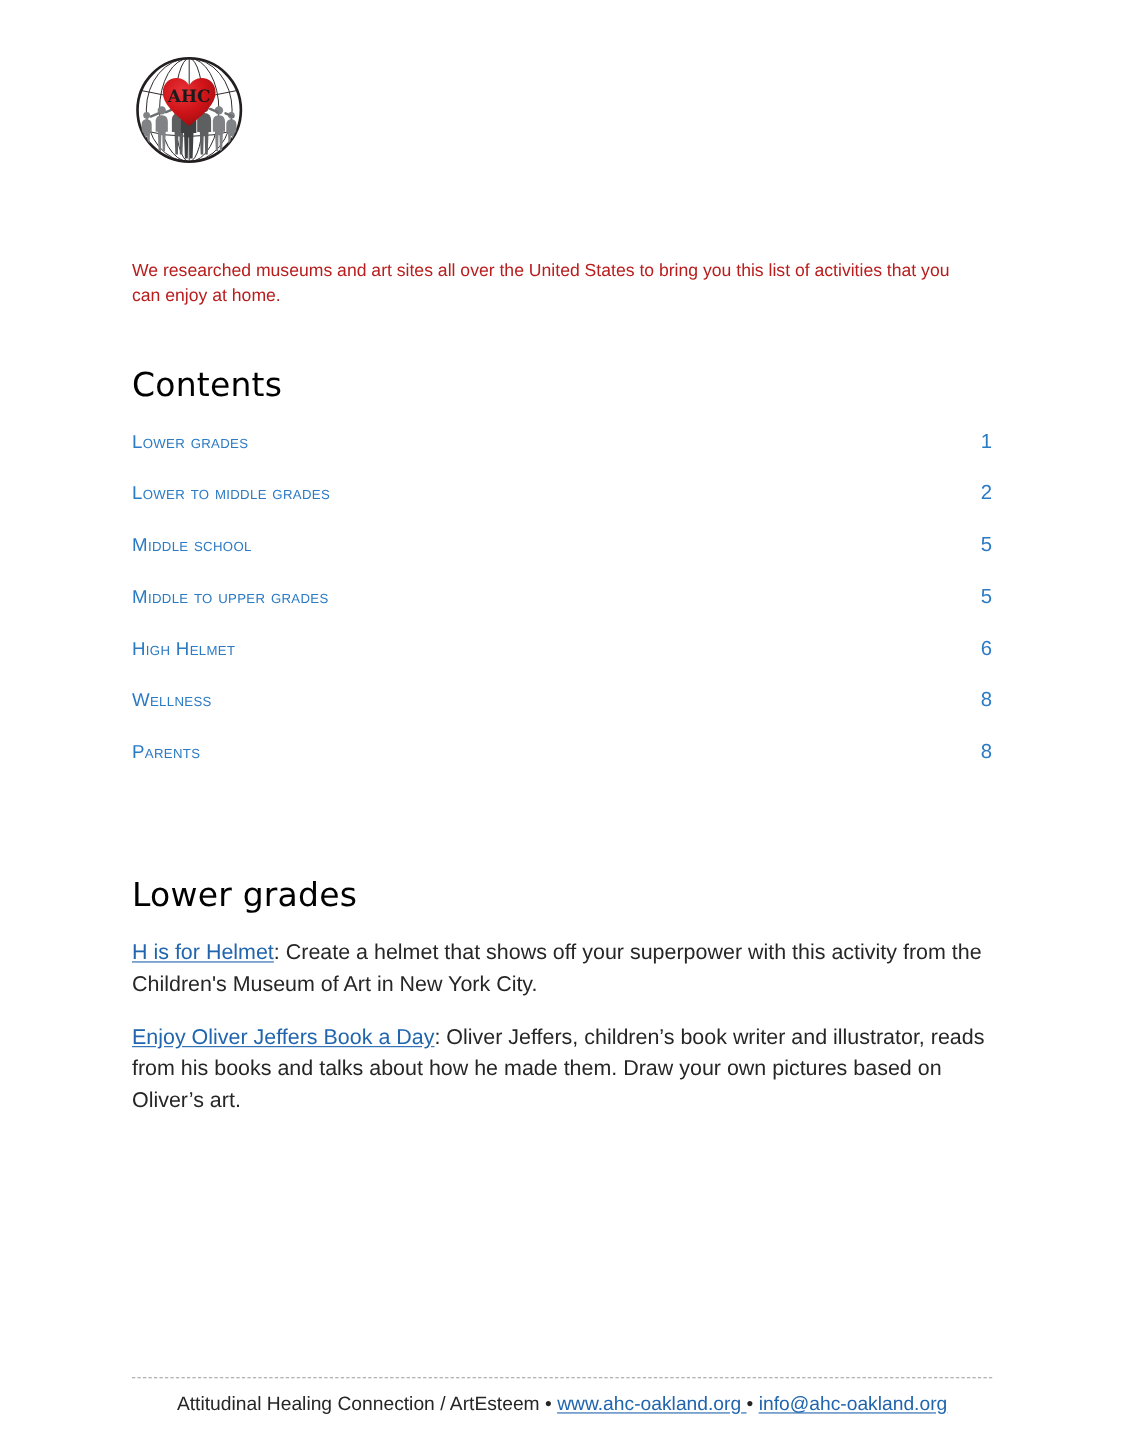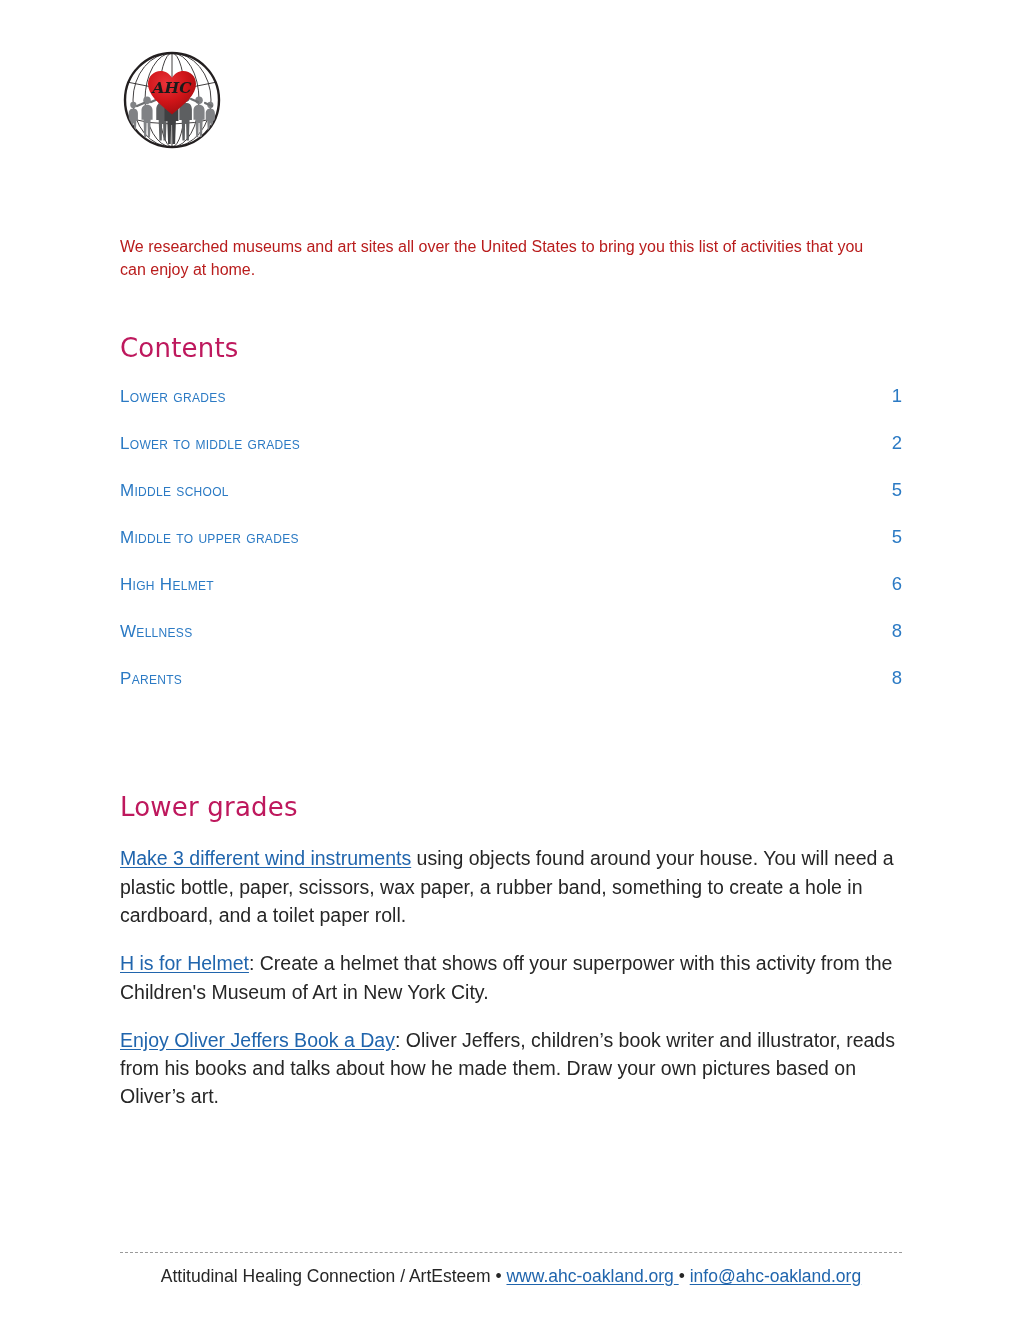--- a/index.html
+++ b/index.html
@@ -21,21 +21,20 @@
     background: #ffffff;
   }
 
   
   .logo-wrap {
     position: absolute;
     left: 120px;
     top: 48px;
     width: 104px;
     height: 104px;
-    font-style: italic;
   }
   .logo-wrap svg { display: block; }
 
   
   .content {
     position: absolute;
     left: 120px;
     top: 236px;
     width: 782px;
   }
@@ -56,23 +55,23 @@
     font-weight: 400;
     color: #b91c1c;
     line-height: 1.42;
     margin: 0;
     max-width: 770px;
   }
 
   
   .h1-section {
     font-family: "DejaVu Sans", sans-serif;
-    font-size: 26px;
-    font-weight: 400;
-    color: #be185d;
+    font-size: 30px;
+    font-weight: 400;
+    color: #000000;
     letter-spacing: 0.2px;
     margin: 0;
   }
 
   #contents-heading { margin-top: 52px; }
 
   
   .toc { margin-top: 22px; }
   .toc-row {
     display: flex;
@@ -267,23 +266,20 @@
 
       <div class="toc-row">
         <span class="toc-label">Parents</span>
         <span class="toc-page">8</span>
       </div>
 
     </div>
 
     <h2 class="h1-section" id="lower-grades-heading">Lower grades</h2>
 
-    <p class="body-par" id="par-first">
-      <a class="inline-link" href="#">Make 3 different wind instruments</a><span> using objects found around your house. You will need a plastic bottle, paper, scissors, wax paper, a rubber band, something to create a hole in cardboard, and a toilet paper roll.</span>
-    </p>
 
     <p class="body-par">
       <a class="inline-link" href="#">H is for Helmet</a><span>: Create a helmet that shows off your superpower with this activity from the Children's Museum of Art in New York City.</span>
     </p>
 
 
     <p class="body-par">
       <a class="inline-link" href="#">Enjoy Oliver Jeffers Book a Day</a><span>: Oliver Jeffers, children’s book writer and illustrator, reads from his books and talks about how he made them. Draw your own pictures based on Oliver’s art.</span>
     </p>
 

